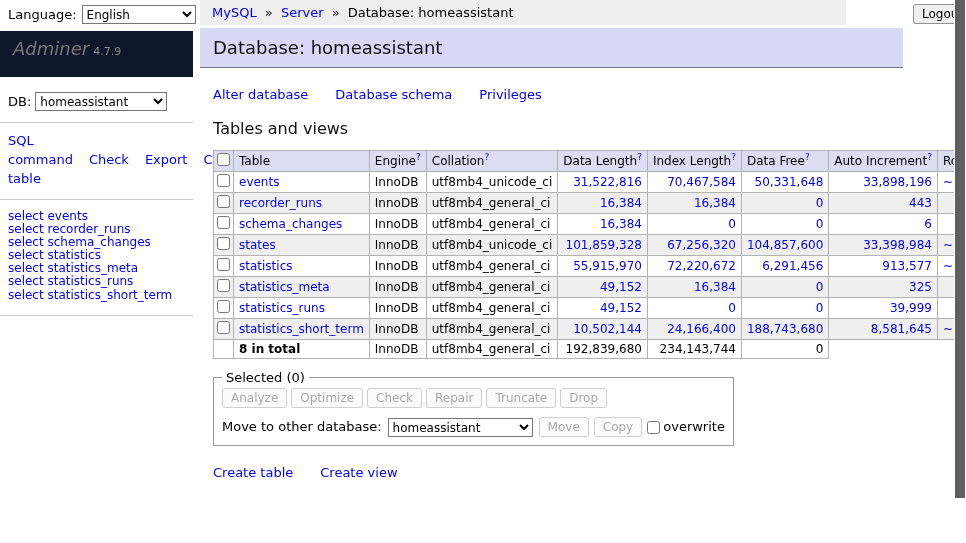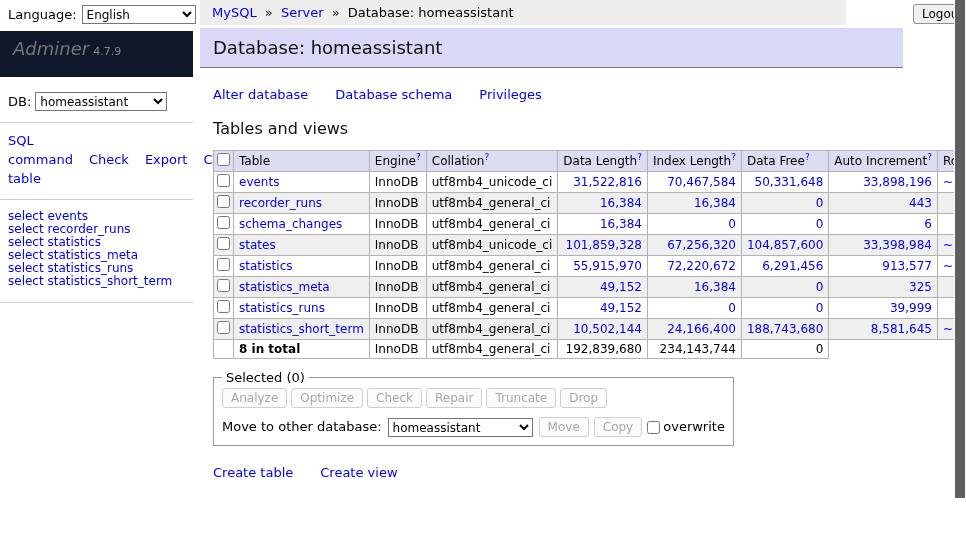--- a/index.html
+++ b/index.html
@@ -110,20 +110,21 @@
     <label>DB:</label><select><option>homeassistant</option></select>
   </div>
   <hr class="side-hr">
   <p class="side-actions">
     <a>SQL command</a><a>Check</a><a>Export</a><a>Create table</a>
   </p>
   <hr class="side-hr">
   <p class="side-tables">
     <a>select events</a>
     <a>select recorder_runs</a>
+    <a>select schema_changes</a>
     <a>select statistics</a>
     <a>select statistics_meta</a>
     <a>select statistics_runs</a>
     <a>select statistics_short_term</a>
   </p>
   <hr class="side-hr" style="margin-top:13px">
 </div>
 
 <div id="main">
   <div class="breadcrumb">

